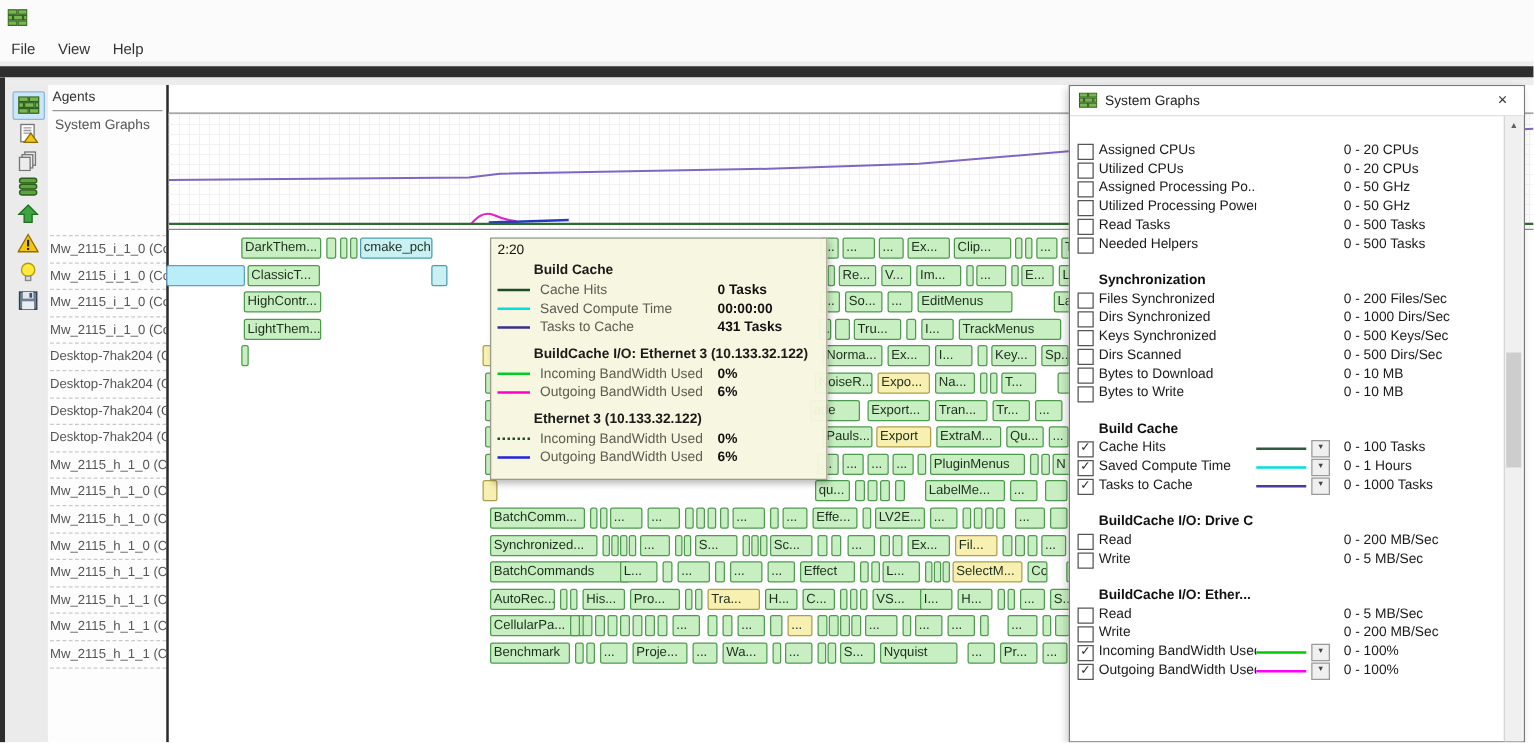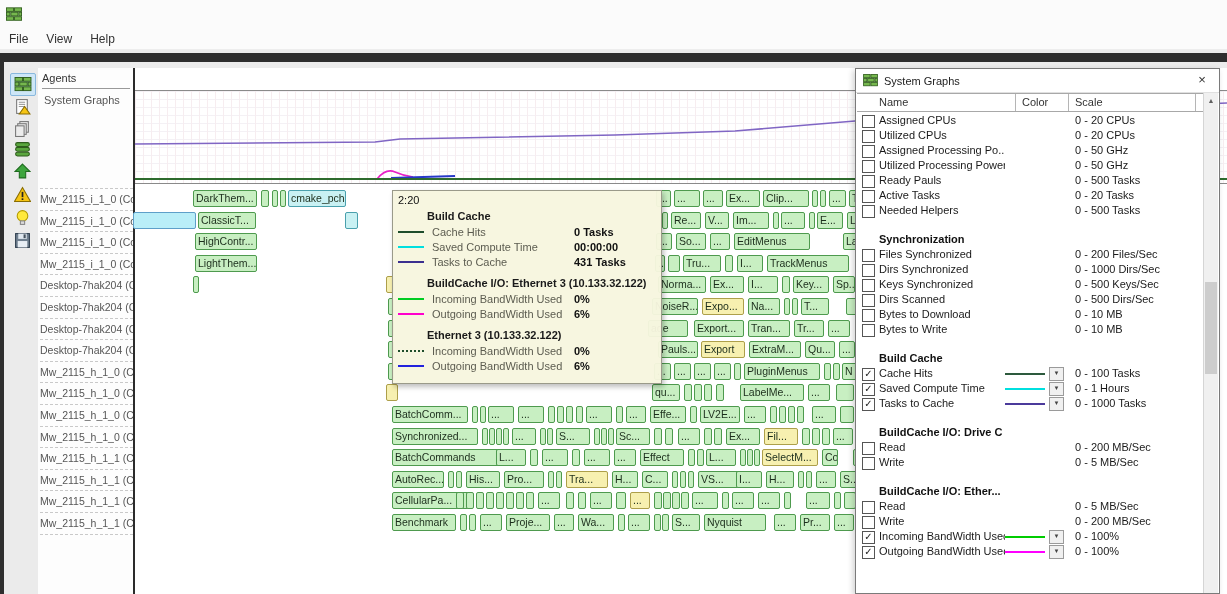--- a/index.html
+++ b/index.html
@@ -515,28 +515,20 @@
               <rect x="5.5" y="5.5" width="8" height="4"></rect>
               <rect x="14.5" y="5.5" width="3" height="4"></rect>
           <rect x="0.5" y="10.5" width="8" height="4"></rect>
               <rect x="9.5" y="10.5" width="8" height="4"></rect>
             </g>
           </svg>
       </span>
       <span class="sg-title">System Graphs</span>
       <span class="sg-close">×</span>
     </div>
-    <div class="sg-header">
-      <span style="left:22px">Name</span>
-      <span style="left:165px">Color</span>
-      <span style="left:218px">Scale</span>
-      <span class="hsep" style="left:158px"></span>
-        <span class="hsep" style="left:211px"></span>
-        <span class="hsep" style="left:338px"></span>
-    </div>
     <div class="sg-body">
         <div style="height: 2px;"></div>
         <div class="sg-row">
           <div class="cb"></div>
           <div class="sg-name">Assigned CPUs</div>
           <div class="sg-scale">0 - 20 CPUs</div>
         </div>
         <div class="sg-row">
           <div class="cb"></div>
           <div class="sg-name">Utilized CPUs</div>
@@ -547,27 +539,22 @@
           <div class="sg-name">Assigned Processing Po...</div>
           <div class="sg-scale">0 - 50 GHz</div>
         </div>
         <div class="sg-row">
           <div class="cb"></div>
           <div class="sg-name">Utilized Processing Power</div>
           <div class="sg-scale">0 - 50 GHz</div>
         </div>
         <div class="sg-row">
           <div class="cb"></div>
-          <div class="sg-name">Ready Pauls</div>
+          <div class="sg-name">Read Tasks</div>
           <div class="sg-scale">0 - 500 Tasks</div>
-        </div>
-        <div class="sg-row">
-          <div class="cb"></div>
-          <div class="sg-name">Active Tasks</div>
-          <div class="sg-scale">0 - 20 Tasks</div>
         </div>
         <div class="sg-row">
           <div class="cb"></div>
           <div class="sg-name">Needed Helpers</div>
           <div class="sg-scale">0 - 500 Tasks</div>
         </div>
         <div class="sg-group-header">Synchronization</div>
         <div class="sg-row">
           <div class="cb"></div>
           <div class="sg-name">Files Synchronized</div>

